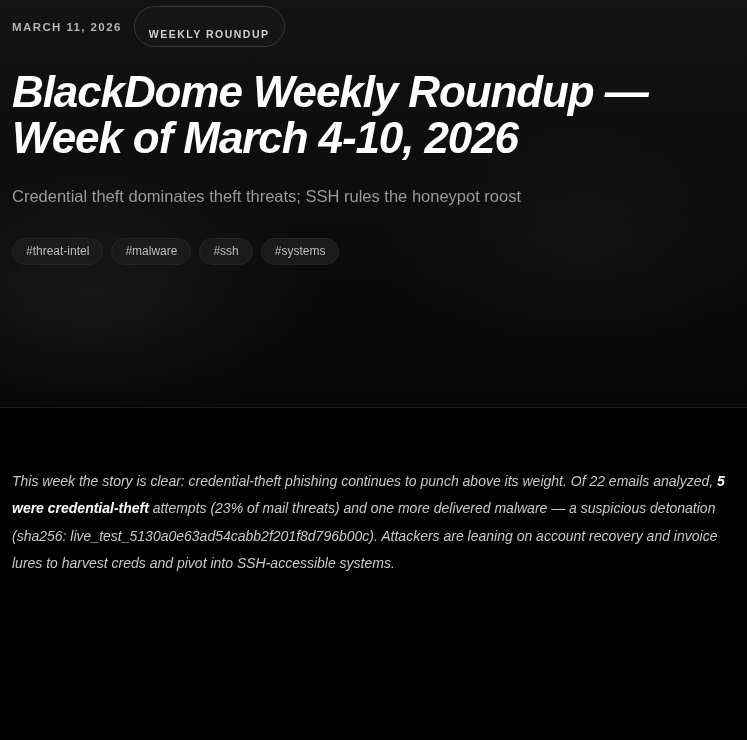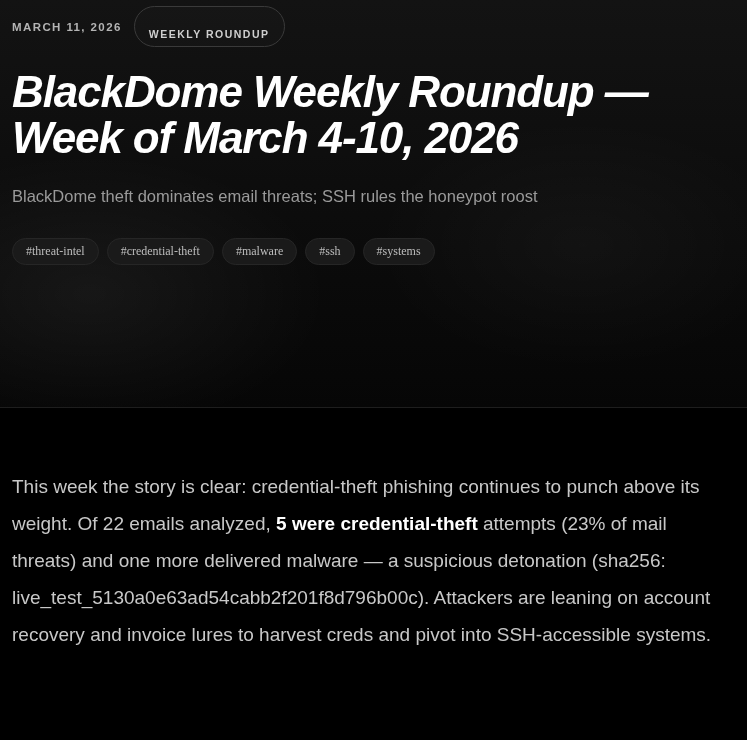--- a/index.html
+++ b/index.html
@@ -83,21 +83,20 @@
     line-height: 1.4;
     color: #9a9a9a;
     font-weight: normal;
   }
 
   .tags {
     margin-top: 30px;
     display: flex;
     flex-wrap: wrap;
     gap: 8px;
-    font-family: Liberation Serif, serif;
   }
   .tag {
     background: #1a1a1a;
     border: 1px solid #262626;
     border-radius: 999px;
     padding: 6px 13px 7px;
     font-size: 12px;
     color: #bdbdbd;
     line-height: 1;
     white-space: nowrap;
@@ -111,49 +110,49 @@
   h2.section-title {
     margin: 0;
     font-size: 33px;
     line-height: 1.1;
     letter-spacing: -0.7px;
     font-weight: bold;
     color: #ffffff;
   }
   .body-copy {
     margin-top: 13px;
-    font-size: 19px;
+    font-size: 14px;
     line-height: 1.95;
     color: #c8c8c8;
     max-width: 725px;
+    font-style: italic;
   }
   .body-copy b {
     color: #ffffff;
     font-weight: bold;
   }
 </style>
 </head>
 <body>
 
 <div class="page">
 
   <header class="hero">
 
     <div class="meta-row">
       <span class="meta-date">MARCH 11, 2026</span>
       <span class="meta-pill">WEEKLY ROUNDUP</span>
     </div>
 
     <h1 class="hero-title">BlackDome Weekly Roundup — Week of March 4-10, 2026</h1>
 
-    <p class="hero-sub">BlackDome theft dominates email threats; SSH rules the honeypot roost</p>
+    <p class="hero-sub">Credential theft dominates theft threats; SSH rules the honeypot roost</p>
 
     <div class="tags">
       <span class="tag">#threat-intel</span>
-      <span class="tag">#credential-theft</span>
       <span class="tag">#malware</span>
       <span class="tag">#ssh</span>
       <span class="tag">#systems</span>
     </div>
 
   </header>
 
   <section class="section">
 
     <p class="body-copy">

